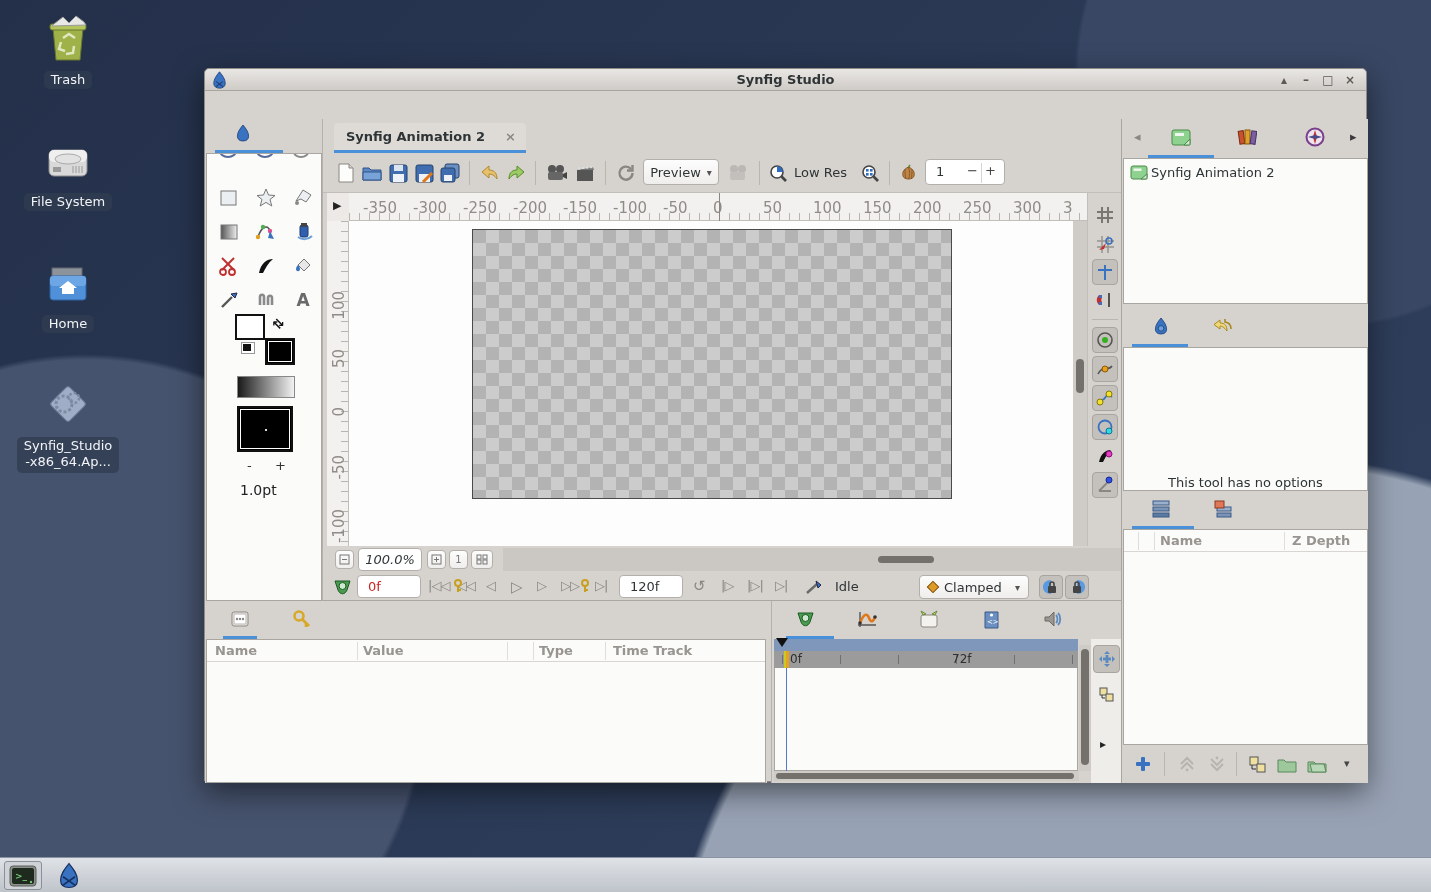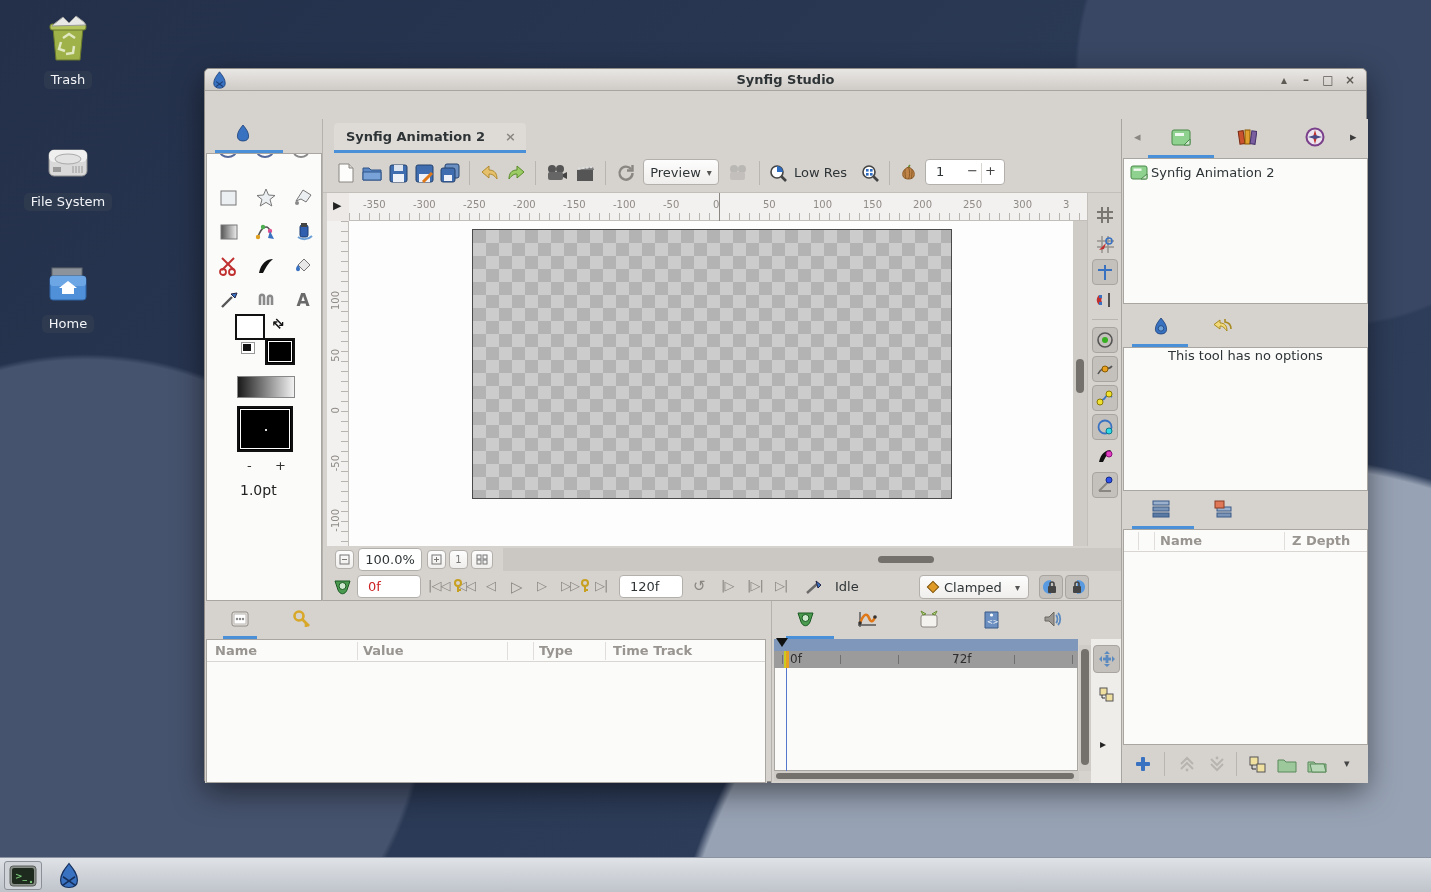--- a/index.html
+++ b/index.html
@@ -29,21 +29,21 @@
   .menuitem { display:inline-block; padding:5px 10px; font-size:13px; }
   .panel-white { background:#fbfbfa; border:1px solid #a9a5a1; }
   .tabline { position:absolute; height:3px; background:#4a90d9; }
   .hdr { color:#989490; font-weight:bold; font-size:13px; }
   .ib { position:absolute; display:flex; align-items:center; justify-content:center; }
   .pressed { background:#c4c0bb; border:1px solid #a8a4a0; border-radius:4px; }
   .gbtn { background:linear-gradient(#fdfdfd,#f0eeec); border:1px solid #b3afab; border-radius:4px; }
   .playglyph { color:#8a8682; font-size:13px; letter-spacing:-1px; }
   .field { background:#fff; border:1px solid #b3afab; border-radius:4px; font-size:13px; }
   .ruler { background:#f3f1ef; position:absolute; }
-  .rlabel { position:absolute; color:#8f8b87; font-size:10px; }
+  .rlabel { position:absolute; color:#8f8b87; font-size:15px; }
   .sep-v { position:absolute; width:1px; background:#b9b5b1; }
   .checker { background-image:conic-gradient(#cccccc 90deg,#b3b3b3 90deg 180deg,#cccccc 180deg 270deg,#b3b3b3 270deg);
      background-size:26px 26px; border:1px solid #4a4a4a; }
   .thumb { position:absolute; background:#74716d; border-radius:4px; }
   svg { display:block; }
 </style>
 </head>
 <body>
 
 <div class="desktop">
@@ -83,20 +83,32 @@
       <svg width="50" height="46" viewBox="0 0 50 46">
         <rect x="9" y="6" width="30" height="30" fill="#8d939b" stroke="#63686e"></rect>
         <rect x="7" y="14" width="36" height="24" rx="3" fill="#4f90d9" stroke="#2f64a6"></rect>
         <rect x="7" y="14" width="36" height="10" rx="3" fill="#6da6e4"></rect>
         <path d="M25 19 L34 26 L31 26 L31 32 L19 32 L19 26 L16 26 Z" fill="#ffffff"></path>
       </svg>
     </span><br>
     <span class="dlabel">Home</span>
   </div>
 
+  <div class="dicon" style="left:13px; top:378px;">
+    <span style="display:inline-block">
+      <svg width="52" height="52" viewBox="0 0 52 52">
+        <rect x="13" y="13" width="26" height="26" rx="3" transform="rotate(45 26 26)" fill="#9fadc6" stroke="#6e7e9c"></rect>
+        <circle cx="22" cy="26" r="8" fill="none" stroke="#7d8aa3" stroke-width="3" stroke-dasharray="3 2"></circle>
+        <circle cx="32" cy="20" r="5" fill="none" stroke="#7d8aa3" stroke-width="2.5" stroke-dasharray="2.5 2"></circle>
+      </svg>
+    </span><br>
+    <span class="dlabel" style="padding-bottom:2px;">
+      <span>Synfig_Studio</span><br><span>-x86_64.Ap...</span>
+    </span>
+  </div>
 
   <div class="window">
 
     <div class="titlebar">
       <span class="abs" style="left:6px; top:2px;">
         <svg width="17" height="18" viewBox="0 0 20 22">
             <path d="M10 1 C14 6 17 10 17 15 C17 19 14 21 10 21 C6 21 3 19 3 15 C3 10 6 6 10 1 Z" fill="#3a72c2" stroke="#1c3f74"></path>
             <path d="M6 13 L14 19 M14 13 L6 19" stroke="#1c3f74" stroke-width="1.4"></path>
           </svg>
       </span>
@@ -479,21 +491,21 @@
         </div>
     </div>
 
     <div class="abs" style="left:118px; top:477px; width:798px; height:27px; background:#d6d2ce;">
       <div class="ib gbtn" style="left:12px; top:4px; width:19px; height:19px;">
         <svg width="11" height="11">
             <rect x="1" y="1" width="9" height="9" fill="none" stroke="#777"></rect>
             <line x1="3" y1="5.5" x2="8" y2="5.5" stroke="#777"></line>
           </svg>
         </div>
-      <div class="field abs" style="left:35px; top:2px; width:64px; height:23px; text-align:center; line-height:22px;">
+      <div class="field abs" style="left:35px; top:2px; width:64px; height:23px; text-align:center; line-height:22px;font-style:italic;">
         <span>100.0%</span></div>
       <div class="ib gbtn" style="left:104px; top:4px; width:19px; height:19px;">
         <svg width="11" height="11">
             <rect x="1" y="1" width="9" height="9" fill="none" stroke="#777"></rect>
             <line x1="5.5" y1="3" x2="5.5" y2="8" stroke="#777"></line>
             <line x1="3" y1="5.5" x2="8" y2="5.5" stroke="#777"></line>
           </svg>
         </div>
       <div class="ib gbtn" style="left:126px; top:4px; width:19px; height:19px; font-size:10px; color:#777;">1</div>
       <div class="ib gbtn" style="left:148px; top:4px; width:22px; height:19px;">
@@ -740,21 +752,21 @@
             </svg>
           </div>
         <div class="ib" style="left:88px; top:4px; width:26px; height:26px;">
           <svg width="22" height="18" viewBox="0 0 22 18">
               <path d="M8 3 L8 6 C13 6 15 9 15 14 C12 10 10 9 8 9 L8 12 L2 7.5 Z" fill="#f0d878" stroke="#a88a20"></path>
               <path d="M13 2 L13 5 C17 5.5 19 8 19 12" fill="none" stroke="#a88a20" stroke-width="1.6"></path>
             </svg>
           </div>
         <div class="tabline" style="left:10px; top:35px; width:56px;"></div>
       </div>
-      <div class="abs panel-white" style="left:1px; top:228px; width:245px; height:144px; display:flex; align-items:flex-start; justify-content:center;">
+      <div class="abs panel-white" style="left:1px; top:228px; width:245px; height:144px; display:flex; align-items:flex-end; justify-content:center;">
         <span style="color:#2e3436;">This tool has no options</span>
       </div>
 
       <div class="abs" style="left:0; top:372px; width:247px; height:38px;">
         <div class="ib" style="left:26px; top:5px; width:26px; height:26px;">
           <svg width="22" height="20" viewBox="0 0 22 20">
               <g stroke="#3a5a88">
                 <rect x="3" y="2" width="16" height="4" fill="#9ab0cc"></rect>
                 <rect x="3" y="8" width="16" height="4" fill="#7a94b8"></rect>
                 <rect x="3" y="14" width="16" height="4" fill="#5a7aa4"></rect>

